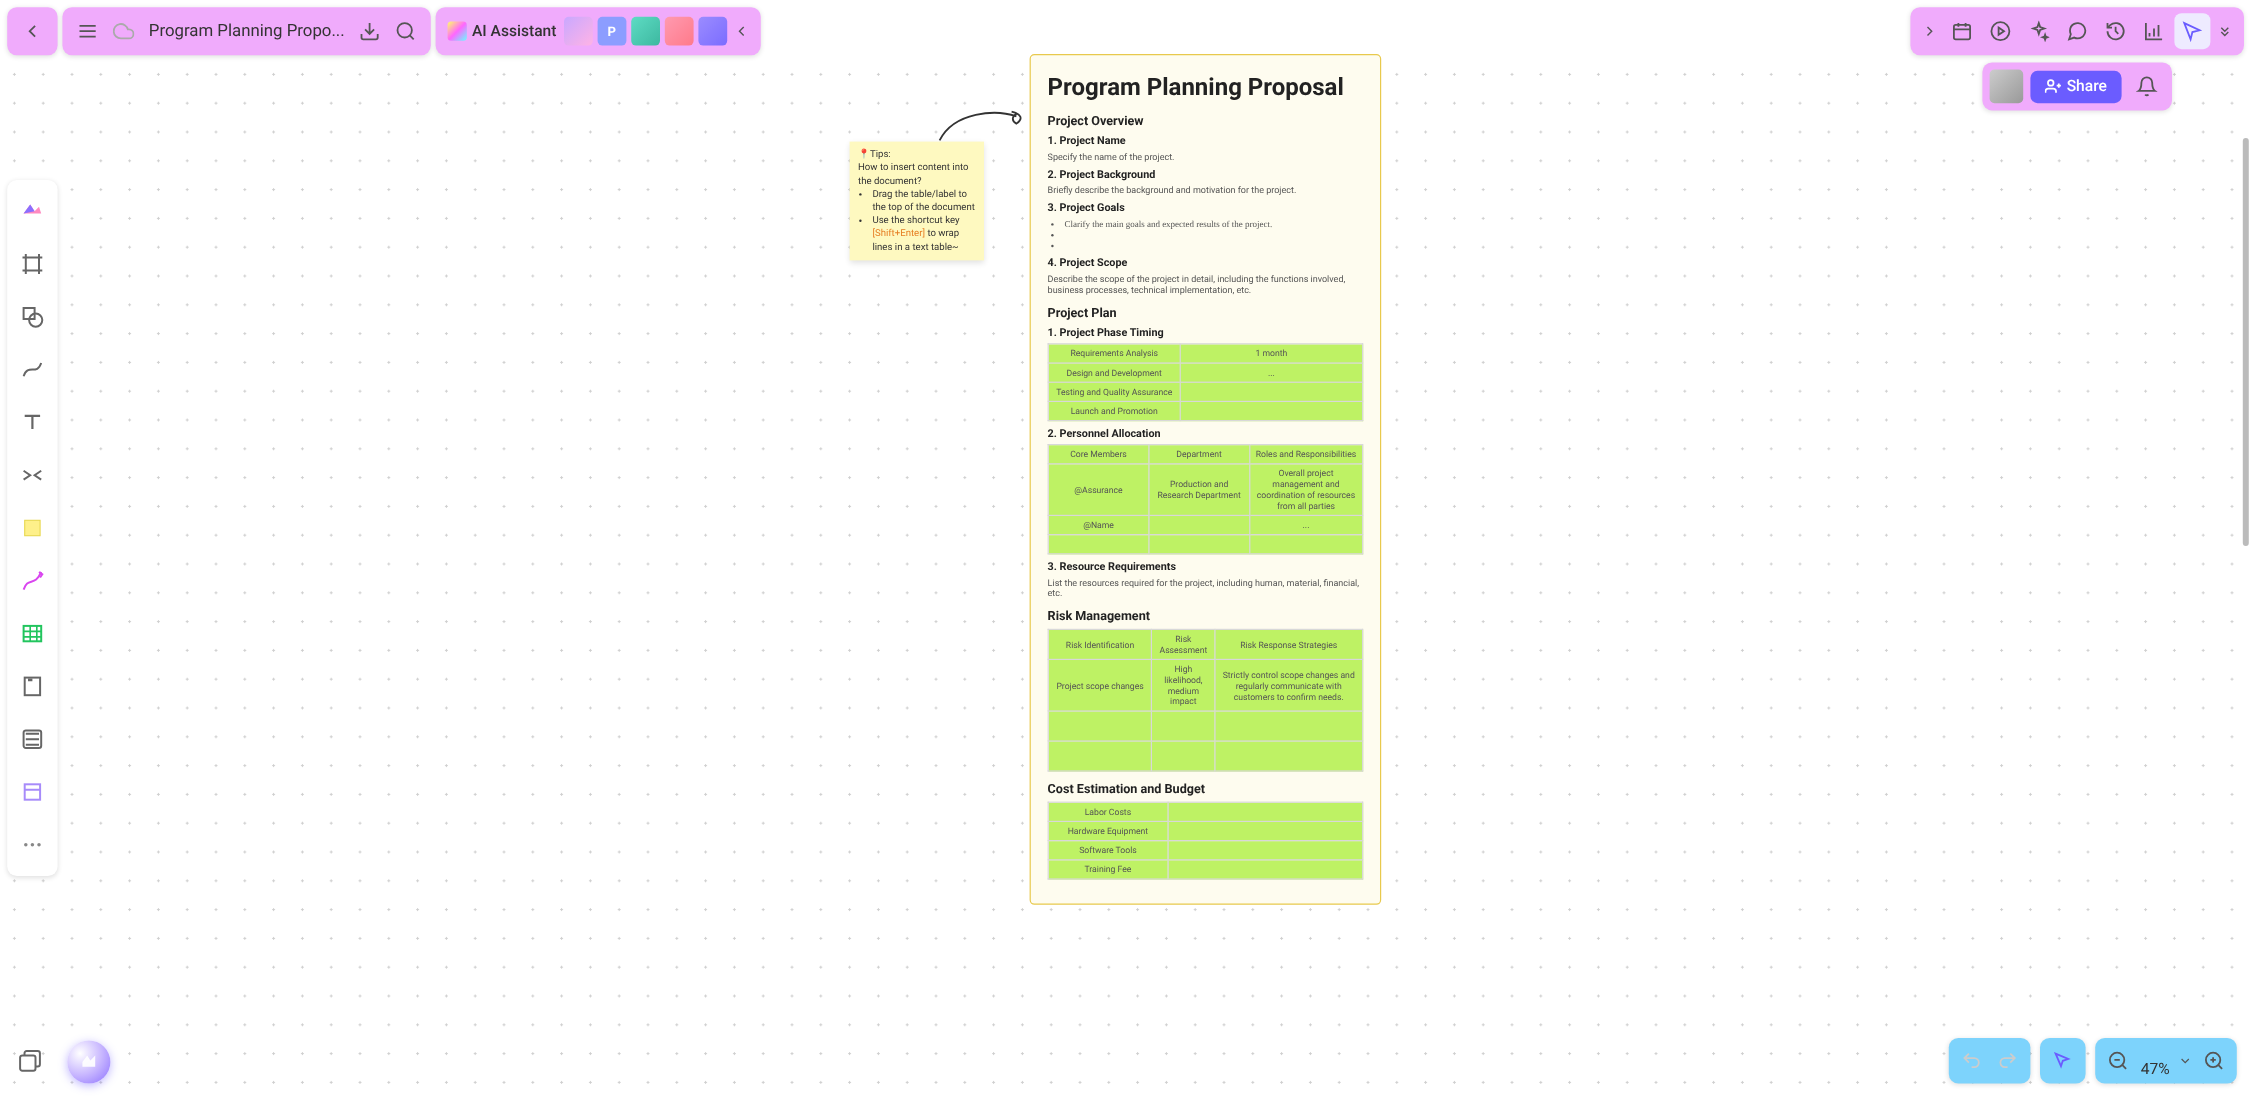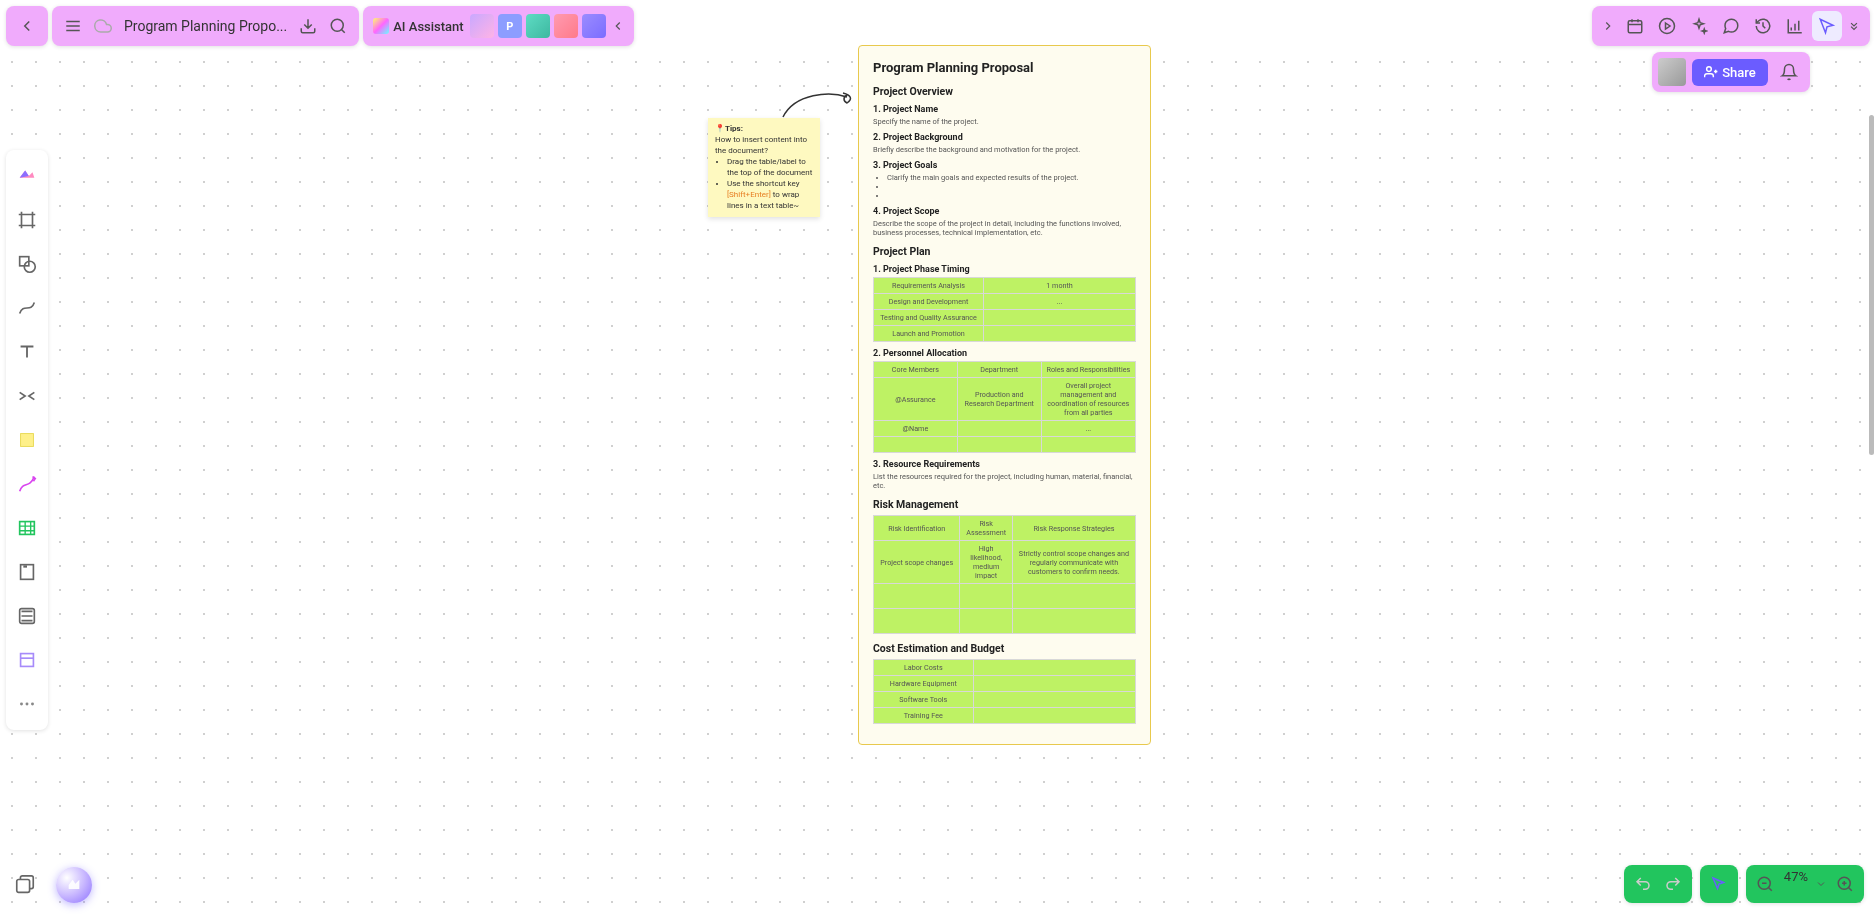--- a/index.html
+++ b/index.html
@@ -181,25 +181,25 @@
   position: absolute;
   right: 12px;
   bottom: 12px;
   display: flex;
   align-items: center;
   gap: 8px;
   z-index: 5;
 }
 
 .br-group {
-  background: #22c55e;
+  background: #7dd3fc;
   border-radius: 8px;
   box-shadow: 0 1px 4px rgba(0,0,0,0.12);
   display: flex;
-  align-items: flex-start;
+  align-items: flex-end;
   padding: 4px;
   height: 38px;
 }
 
 .zoom-label {
   font-size: 13px;
   color: #333;
   padding: 0 4px;
 }
 
@@ -218,21 +218,21 @@
   top: 118px;
   width: 112px;
   background: #fef9c0;
   padding: 6px 7px;
   font-size: 8px;
   line-height: 1.35;
   color: #333;
   box-shadow: 0 2px 5px rgba(0,0,0,0.12);
   z-index: 3;
 }
-.sticky-note .tips-title { font-weight: 700; }
+.sticky-note .tips-title { font-weight: 400; }
 .sticky-note ul { padding-left: 12px; margin-top: 1px; }
 .sticky-note .shortcut { color: #e67e22; }
 
 
 .arrow-svg {
   position: absolute;
   left: 775px;
   top: 85px;
   width: 90px;
   height: 40px;
@@ -248,21 +248,21 @@
   background: #fefcef;
   border: 1px solid #e8c94d;
   border-radius: 4px;
   padding: 14px 14px;
   font-size: 8px;
   color: #333;
   z-index: 2;
 }
 
 .doc-card h1 {
-  font-size: 13px;
+  font-size: 20px;
   font-weight: 700;
   color: #222;
   margin-bottom: 10px;
 }
 .doc-card h2 {
   font-size: 10.5px;
   font-weight: 700;
   color: #222;
   margin-top: 8px;
   margin-bottom: 4px;
@@ -280,20 +280,21 @@
   margin-bottom: 4px;
 }
 .doc-card ul {
   padding-left: 14px;
   margin-bottom: 4px;
 }
 .doc-card ul li {
   font-size: 7.5px;
   color: #555;
   min-height: 8px;
+  font-family: Liberation Serif, serif;
 }
 
 .doc-table {
   width: 100%;
   border-collapse: collapse;
   margin: 3px 0 6px;
 }
 .doc-table td, .doc-table th {
   border: 1px solid #d8d8d8;
   padding: 3px 4px;

